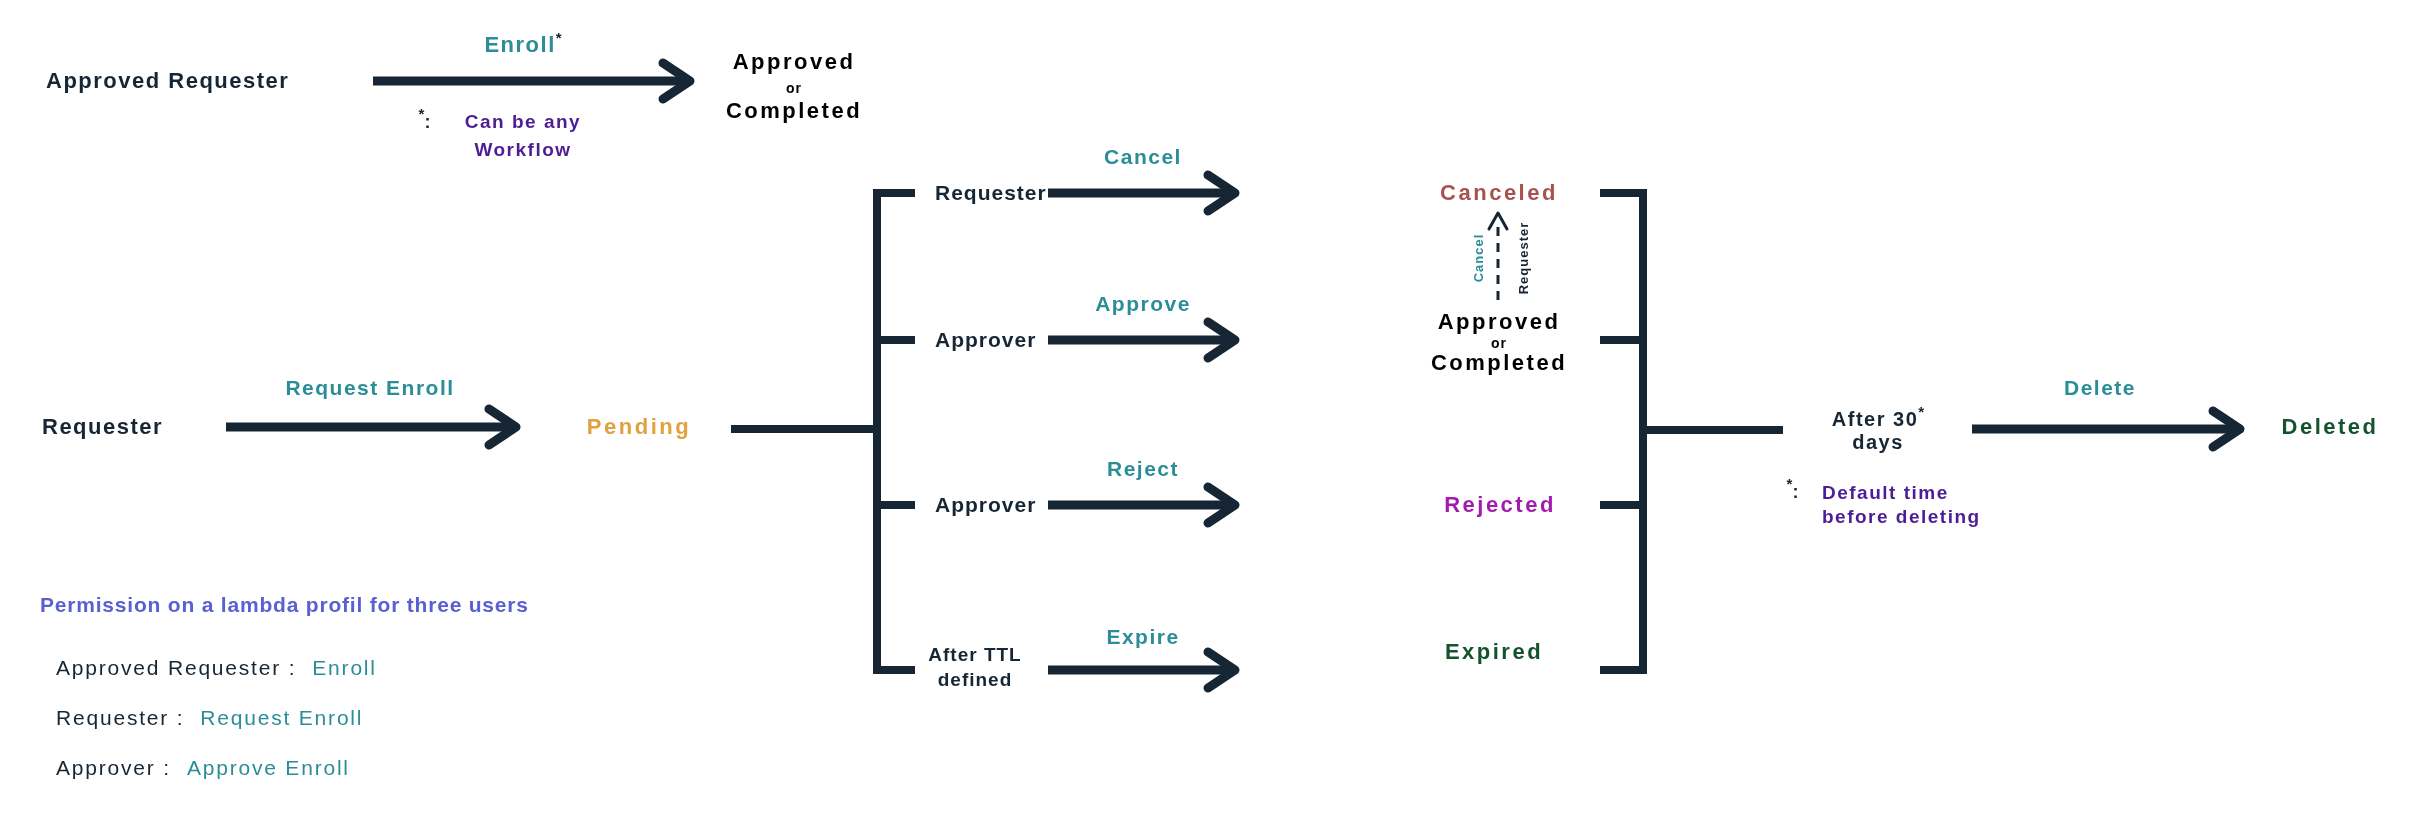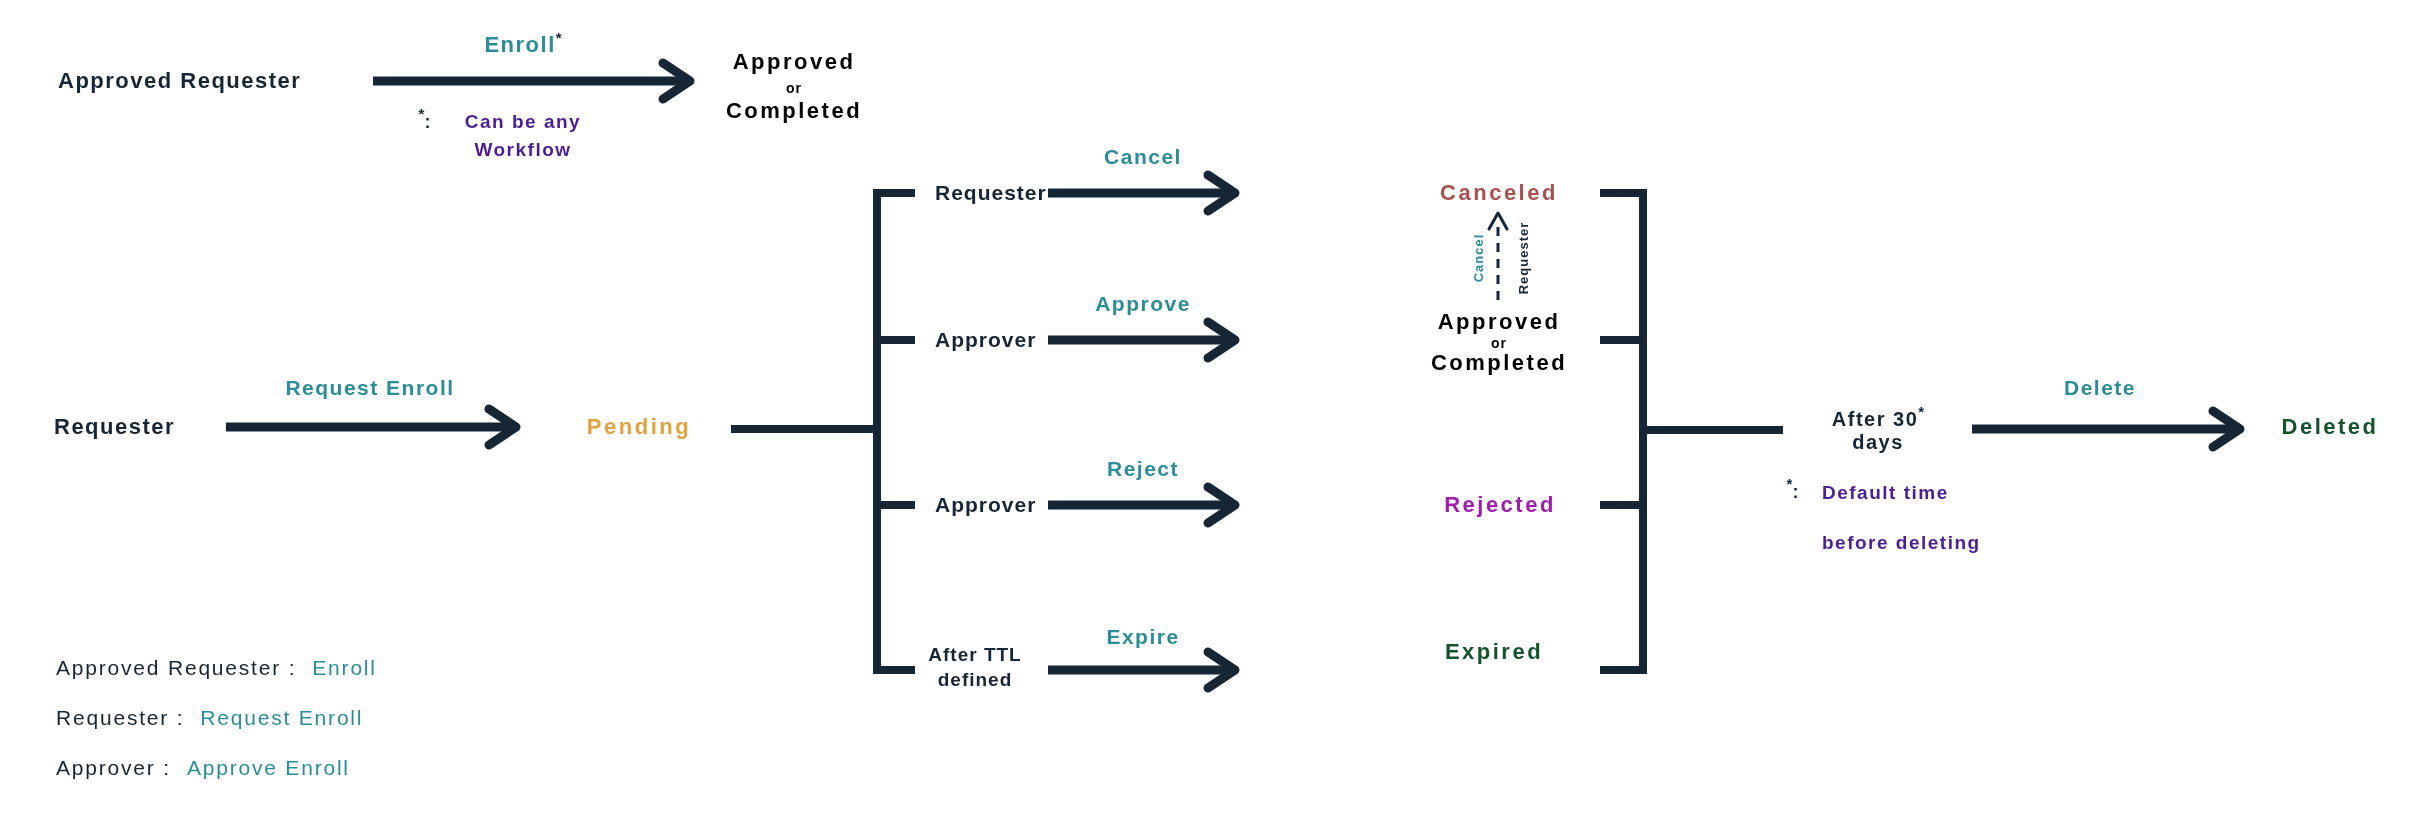--- a/index.html
+++ b/index.html
@@ -12,21 +12,21 @@
   .cl{position:absolute;transform:translate(0,-50%);white-space:nowrap;}
   .navy{color:#172634;}
   .teal{color:#2B8D97;}
   .azure{color:#000000;}
   .orange{color:#E0A23F;}
   .maroon{color:#A85250;}
   .red{color:#a21caf;}
   .gray{color:#14532d;}
   .peri{color:#4c1d95;}
   .indigo{color:#5A60D0;}
-  .actor{font-size:22px;font-weight:bold;letter-spacing:1.5px;margin-left:12px;}
+  .actor{font-size:22px;font-weight:bold;letter-spacing:1.5px;}
   .rowlbl{font-size:21px;font-weight:bold;letter-spacing:1px;}
   .action{font-size:21px;font-weight:bold;letter-spacing:1.5px;}
   .state{font-size:22px;font-weight:bold;letter-spacing:2.5px;}
   .or{font-size:14px;font-weight:bold;letter-spacing:1px;}
   .note{font-size:19px;font-weight:600;letter-spacing:1.5px;}
   .marker{font-size:18px;font-weight:bold;letter-spacing:1px;}
   .sup{font-size:15px;vertical-align:9px;letter-spacing:0;}
   .rot{font-size:13px;font-weight:bold;letter-spacing:1px;}
   .rotc{position:absolute;transform:translate(-50%,-50%) rotate(-90deg);white-space:nowrap;}
   .two{text-align:center;line-height:25px;font-size:19px;font-weight:bold;letter-spacing:1px;}
@@ -135,22 +135,23 @@
   </div>
   <div class="ct navy" style="left:1878px;top:442px;font-size:20px;font-weight:bold;letter-spacing:1.5px">days</div>
 
   <div class="ct action teal" style="left:2100px;top:388px">Delete</div>
   <div class="ct state gray" style="left:2330px;top:427px">Deleted</div>
 
   <div class="ct marker navy" style="left:1793px;top:489px">
     <span class="sup">*</span><span>:</span>
   </div>
   <div class="cl note peri" style="left:1822px;top:493px">Default time</div>
-  <div class="cl note peri" style="left:1822px;top:543px">before deleting</div>
+  <div class="cl note peri" style="left:1822px;top:517px">before deleting</div>
 
+  <div class="cl legend-title indigo" style="left:40px;top:605px">Permission on a lambda profil for three users</div>
 
   <div class="cl legend-row" style="left:56px;top:668px">
     <span class="navy">Approved Requester :</span><span class="teal val">Enroll</span>
   </div>
   <div class="cl legend-row" style="left:56px;top:718px">
     <span class="navy">Requester :</span><span class="teal val">Request Enroll</span>
   </div>
   <div class="cl legend-row" style="left:56px;top:768px">
     <span class="navy">Approver :</span><span class="teal val">Approve Enroll</span>
   </div>

